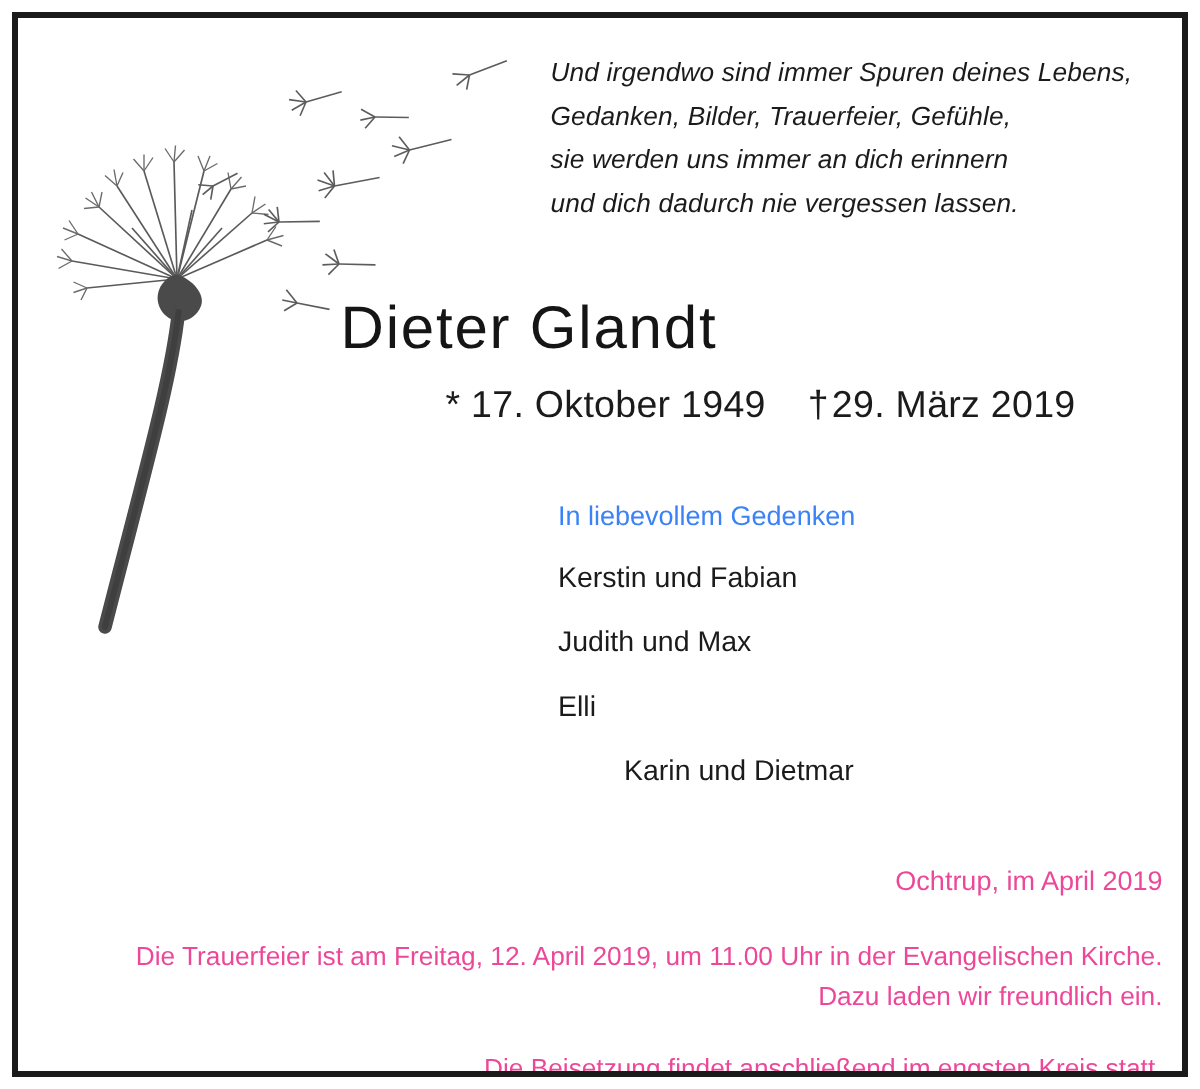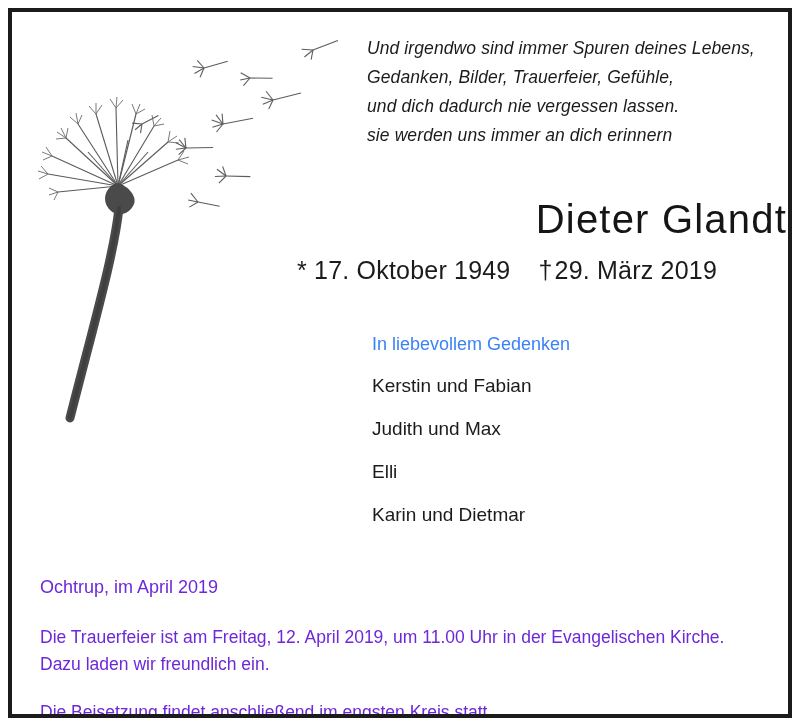--- a/index.html
+++ b/index.html
@@ -59,21 +59,21 @@
     letter-spacing: 0.1px;
   }
   .verse div { white-space: nowrap; }
 
   
   .name {
     position: absolute;
     left: 215px;
     top: 185px;
     width: 560px;
-    text-align: right;
+    text-align: left;
     font-size: 40px;
     letter-spacing: 1.2px;
     color: #151515;
     font-weight: 400;
   }
   .dates {
     position: absolute;
     left: 215px;
     top: 244px;
     width: 560px;
@@ -95,29 +95,30 @@
   .mourners .lead {
     font-size: 18px;
     color: #3b82f6;
     margin-bottom: 20px;
   }
   .mourners .person {
     font-size: 19px;
     color: #1b1b1b;
     margin-bottom: 21px;
   }
-  .mourners .person:last-child { margin-bottom: 0; }
+  .mourners .person:last-child { margin-bottom: 0; margin-left: 44px; }
 
   
   .footer {
     position: absolute;
     left: 28px;
     top: 565px;
     width: 735px;
-    color: #6d28d9;
+    color: #ec4899;
+    text-align: right;
   }
   .footer .place {
     font-size: 18px;
     margin-bottom: 26px;
   }
   .footer .ceremony {
     font-size: 17.5px;
     line-height: 27px;
     margin-bottom: 24px;
   }
@@ -280,22 +281,22 @@
                 <line x1="0" y1="0" x2="-9" y2="0"></line>
               <line x1="0" y1="0" x2="-7" y2="6"></line>
             </g>
           </g>
         </g>
       </svg>
 
       <div class="verse">
         <div>Und irgendwo sind immer Spuren deines Lebens,</div>
         <div>Gedanken, Bilder, Trauerfeier, Gefühle,</div>
+        <div>sie werden uns immer an dich erinnern</div>
         <div>und dich dadurch nie vergessen lassen.</div>
-        <div>sie werden uns immer an dich erinnern</div>
       </div>
 
       <div class="name">Dieter Glandt</div>
 
       <div class="dates">
         <span class="birth">* 17. Oktober 1949</span><span class="cross">†</span><span>29. März 2019</span>
       </div>
 
       <div class="mourners">
         <div class="lead">In liebevollem Gedenken</div>

